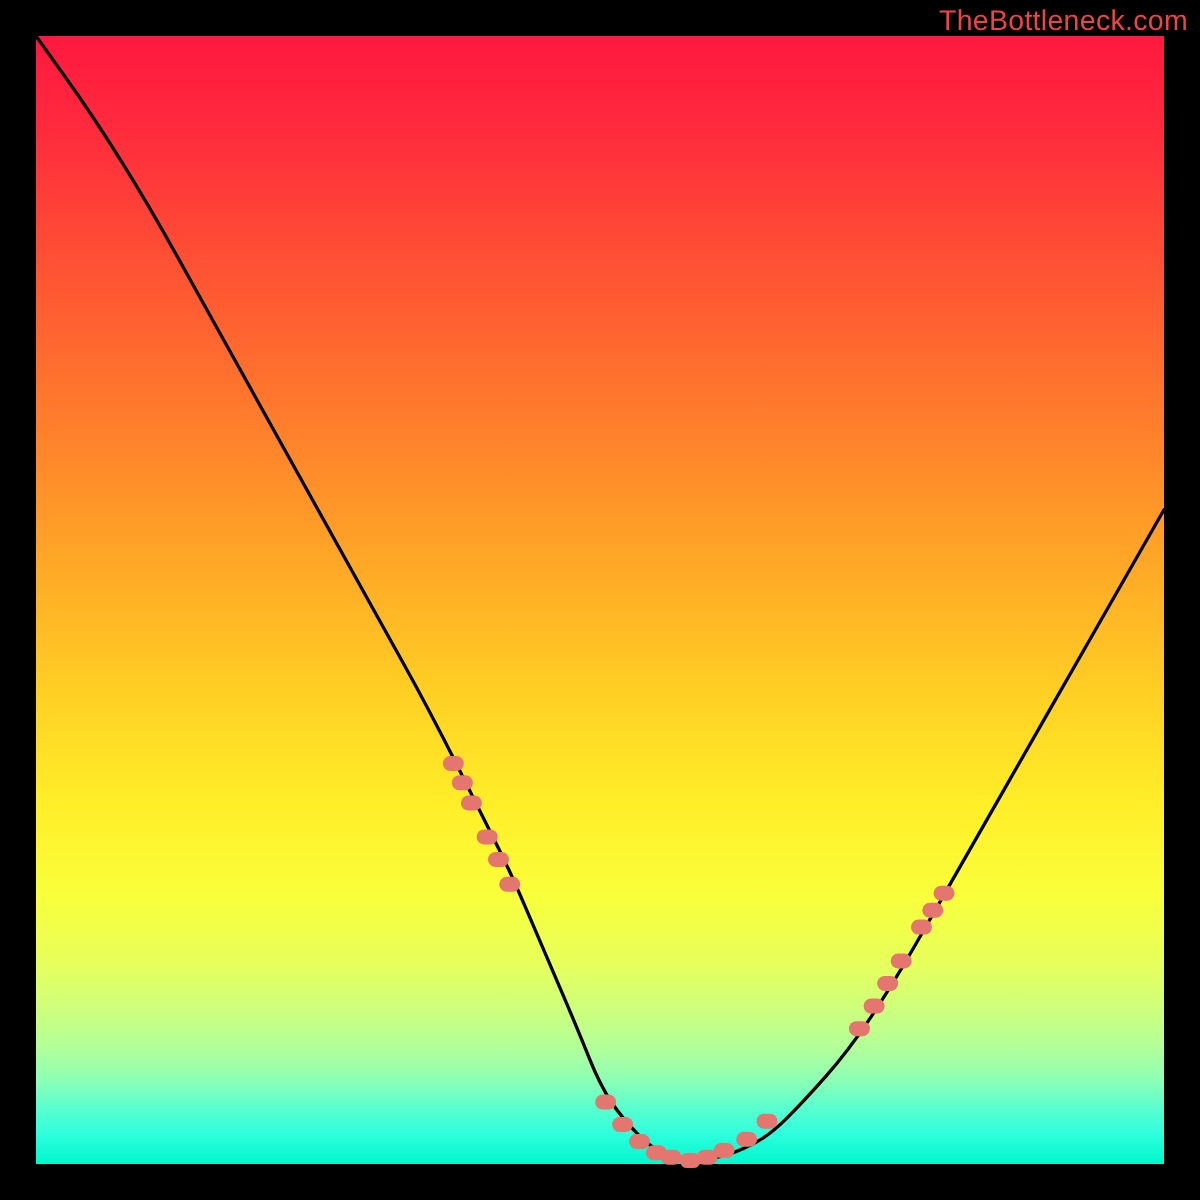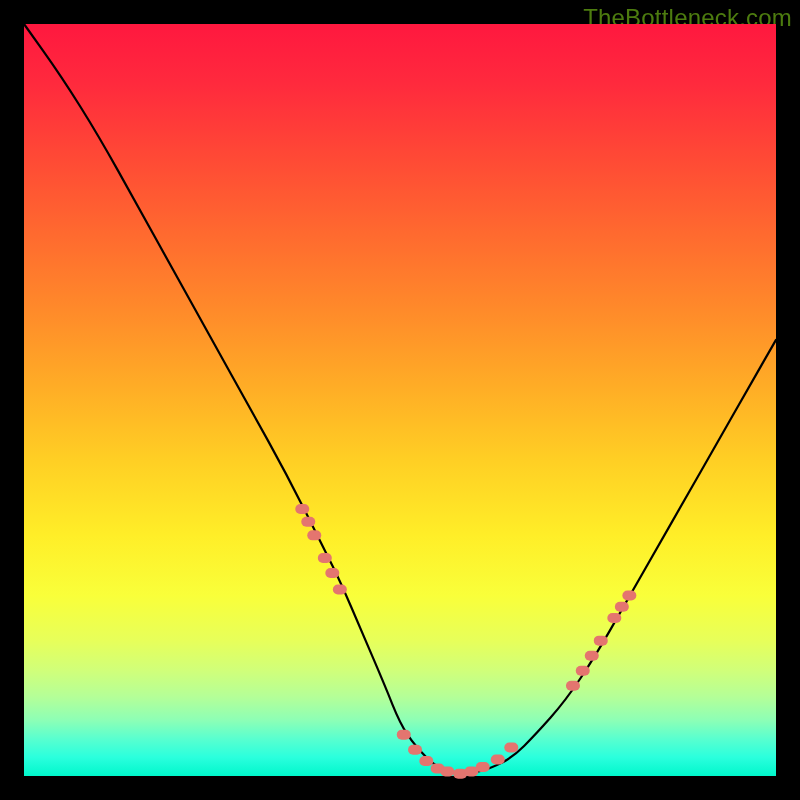--- a/index.html
+++ b/index.html
@@ -39,22 +39,22 @@
       #8effb5 92.5%,
       #5affcf 95%,
       #2bffdd 97.5%,
       #00f7cc 100%
     );
   }
   .watermark {
     position: absolute;
     top: 4px;
     right: 8px;
-    color: #4d7c0f;
-    font-size: 24px;
+    color: #ef4444;
+    font-size: 19px;
     font-weight: 500;
     letter-spacing: 0.2px;
     user-select: none;
   }
   svg.curve {
     position: absolute;
     left: 0;
     top: 0;
     width: 752px;
     height: 752px;

